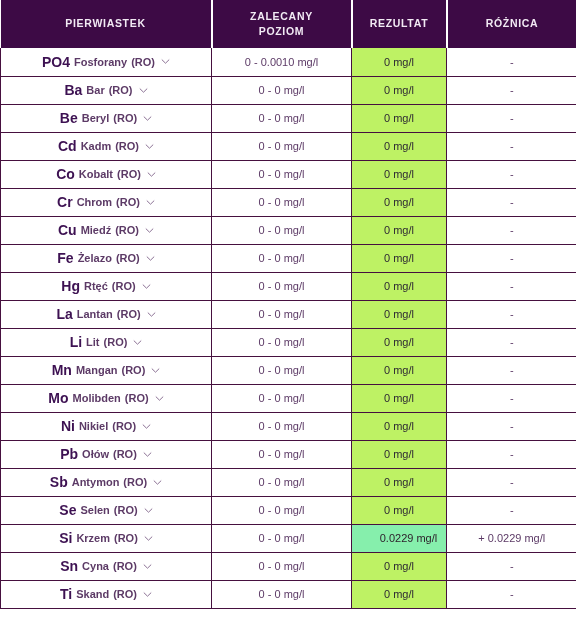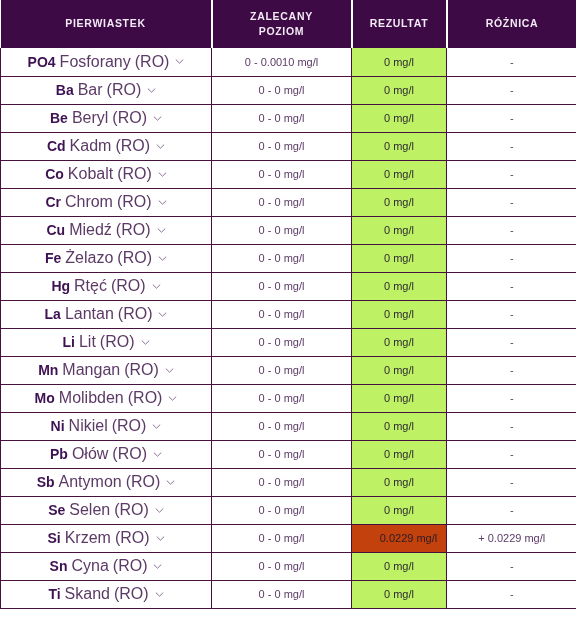--- a/index.html
+++ b/index.html
@@ -57,32 +57,32 @@
     display: inline-flex;
     align-items: center;
     gap: 4px;
     justify-content: center;
   }
   .el-sym {
     font-weight: bold;
     color: #3d1152;
     font-size: 14px;
   }
-  .el-name { color: #5c3a66; font-size: 16px; }
+  .el-name { color: #5c3a66; font-size: 11px; font-weight: bold; }
   .chev {
     display: inline-block;
     width: 9px;
     height: 9px;
     margin-left: 2px;
     flex: none;
   }
   .chev svg { display: block; }
 
   td.result-ok  { background: #bef264; color: #2e2a33; }
-  td.result-bad { background: #c2410c; color: #2b1c28; padding-left: 23px; }
+  td.result-bad { background: #86efac; color: #2b1c28; padding-left: 23px; }
   .diff-cell { color: #5c3a66; }
 </style>
 </head>
 <body>
 
 <table id="results-table">
   <colgroup>
     <col class="c-element">
       <col class="c-level">
       <col class="c-result">

